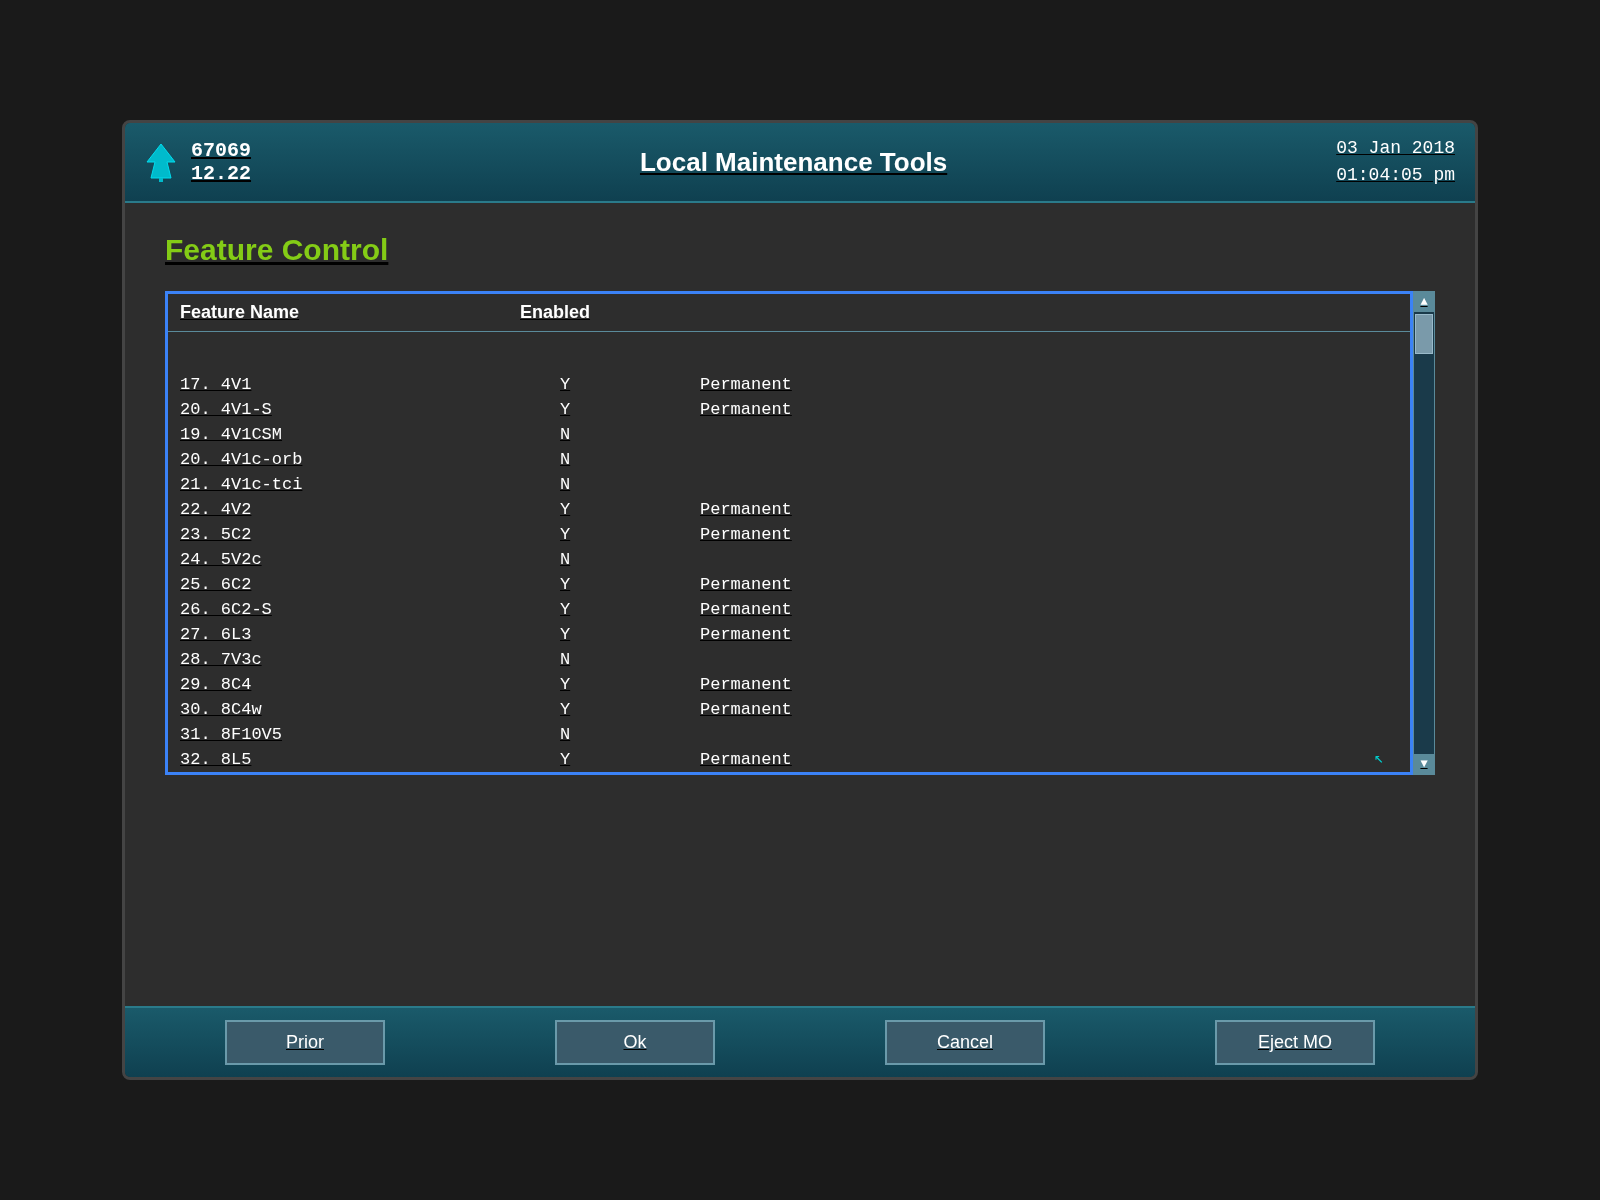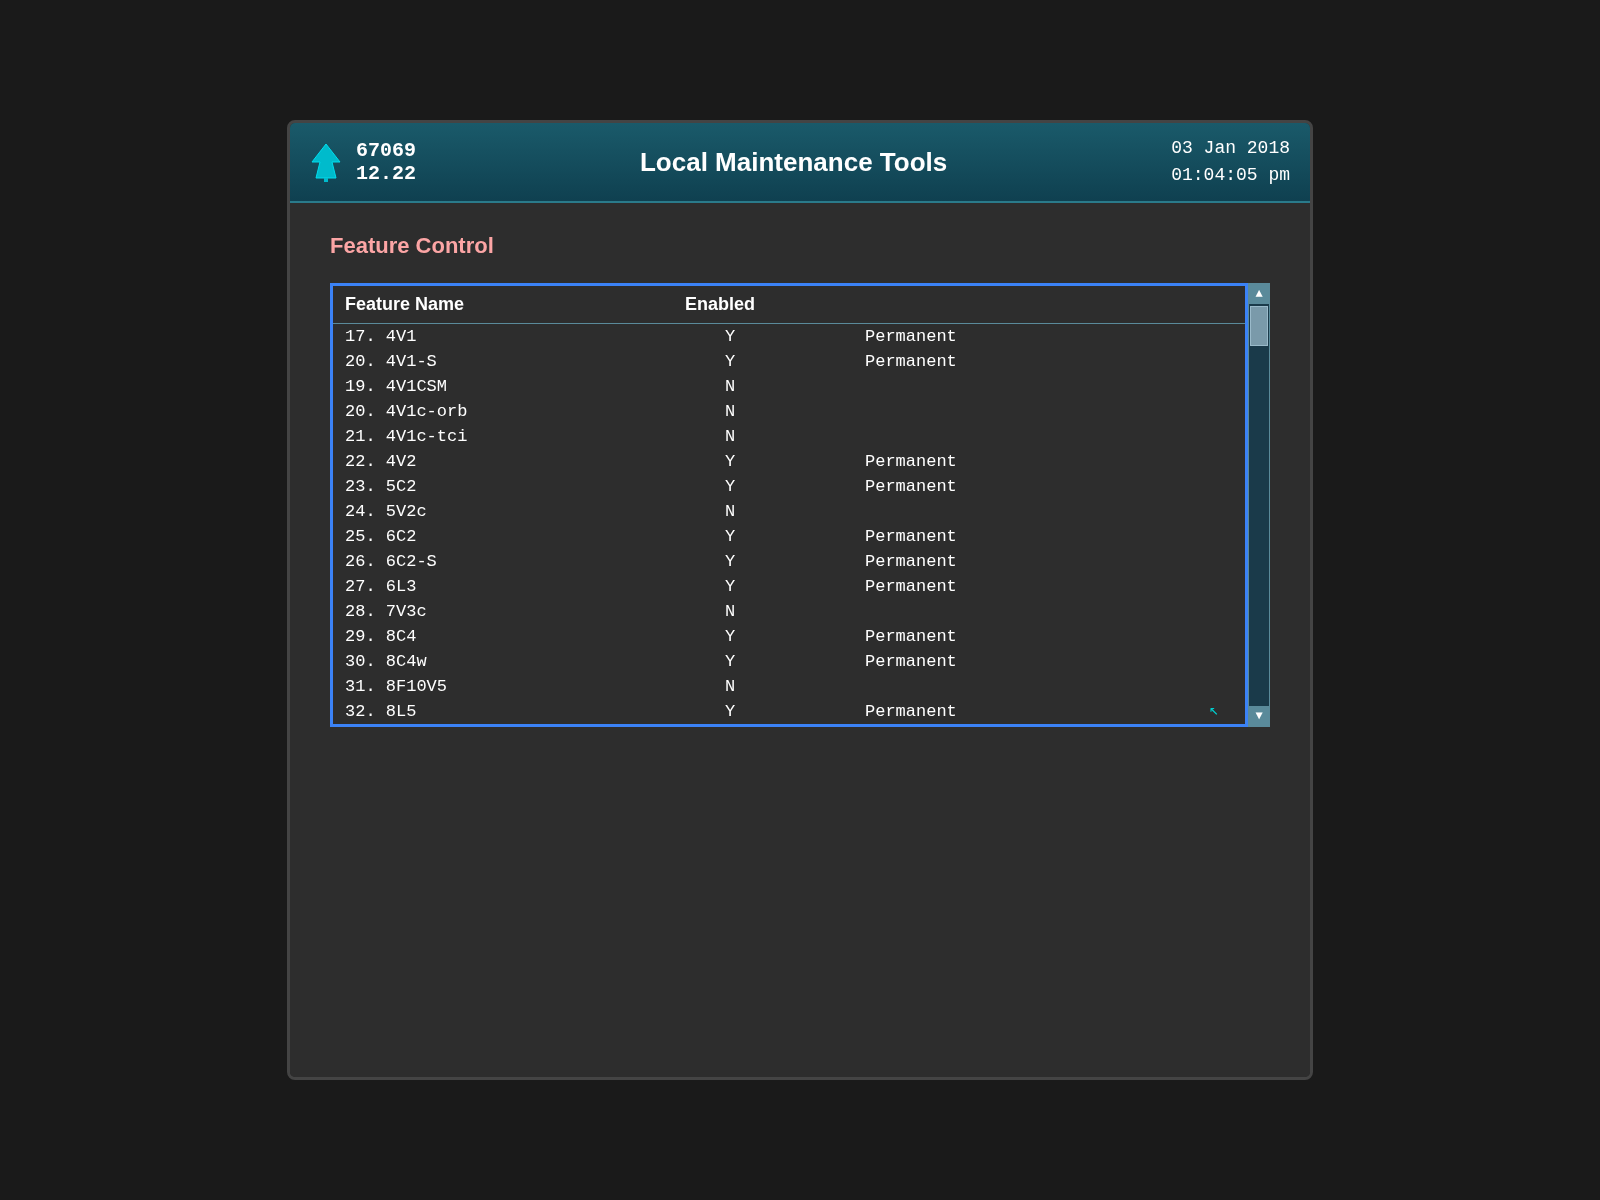--- a/index.html
+++ b/index.html
@@ -6,28 +6,29 @@
     body {
       width: 1600px;
       height: 1200px;
       background: #1a1a1a;
       display: flex;
       align-items: center;
       justify-content: center;
       font-family: 'Courier New', Courier, monospace;
     }
     .screen {
-      width: 1026px;
+      width: 1356px;
       height: 960px;
       background: #2a2a2a;
       border: 3px solid #444;
       border-radius: 8px;
       display: flex;
       flex-direction: column;
       overflow: hidden;
+      text-decoration: underline;
     }
     .header {
       background: linear-gradient(180deg, #1a5a6a 0%, #0f4050 100%);
       display: flex;
       align-items: center;
       justify-content: space-between;
       padding: 10px 20px;
       min-height: 80px;
       border-bottom: 2px solid #2a7a8a;
     }
@@ -68,22 +69,22 @@
       font-family: 'Courier New', monospace;
       line-height: 1.5;
     }
     .main-content {
       flex: 1;
       background: #2d2d2d;
       padding: 30px 40px;
       overflow: hidden;
     }
     .section-title {
-      color: #fca5a5;
-      font-size: 22px;
+      color: #84cc16;
+      font-size: 30px;
       font-weight: bold;
       font-family: Arial, sans-serif;
       margin-bottom: 24px;
     }
     .table-container {
       display: flex;
       gap: 0;
     }
     .table-area {
       flex: 1;
@@ -98,20 +99,21 @@
       border-bottom: 1px solid #5a8a9a;
     }
     .table-header-cell {
       color: #ffffff;
       font-size: 18px;
       font-weight: bold;
       font-family: Arial, sans-serif;
     }
     .table-body {
       overflow: hidden;
+      margin-top: 40px;
     }
     .table-row {
       display: grid;
       grid-template-columns: 340px 180px 1fr;
       padding: 3px 12px;
     }
     .table-cell {
       color: #ffffff;
       font-size: 17px;
       font-family: 'Courier New', monospace;
@@ -312,13 +314,19 @@
       <div class="scrollbar">
         <div class="scrollbar-up">▲</div>
         <div class="scrollbar-track">
           <div class="scrollbar-thumb"></div>
         </div>
         <div class="scrollbar-down">▼</div>
       </div>
     </div>
   </div>
 
+  <div class="footer">
+    <button class="footer-btn">Prior</button>
+    <button class="footer-btn">Ok</button>
+    <button class="footer-btn">Cancel</button>
+    <button class="footer-btn">Eject MO</button>
+  </div>
 </div>
 
 </body></html>

